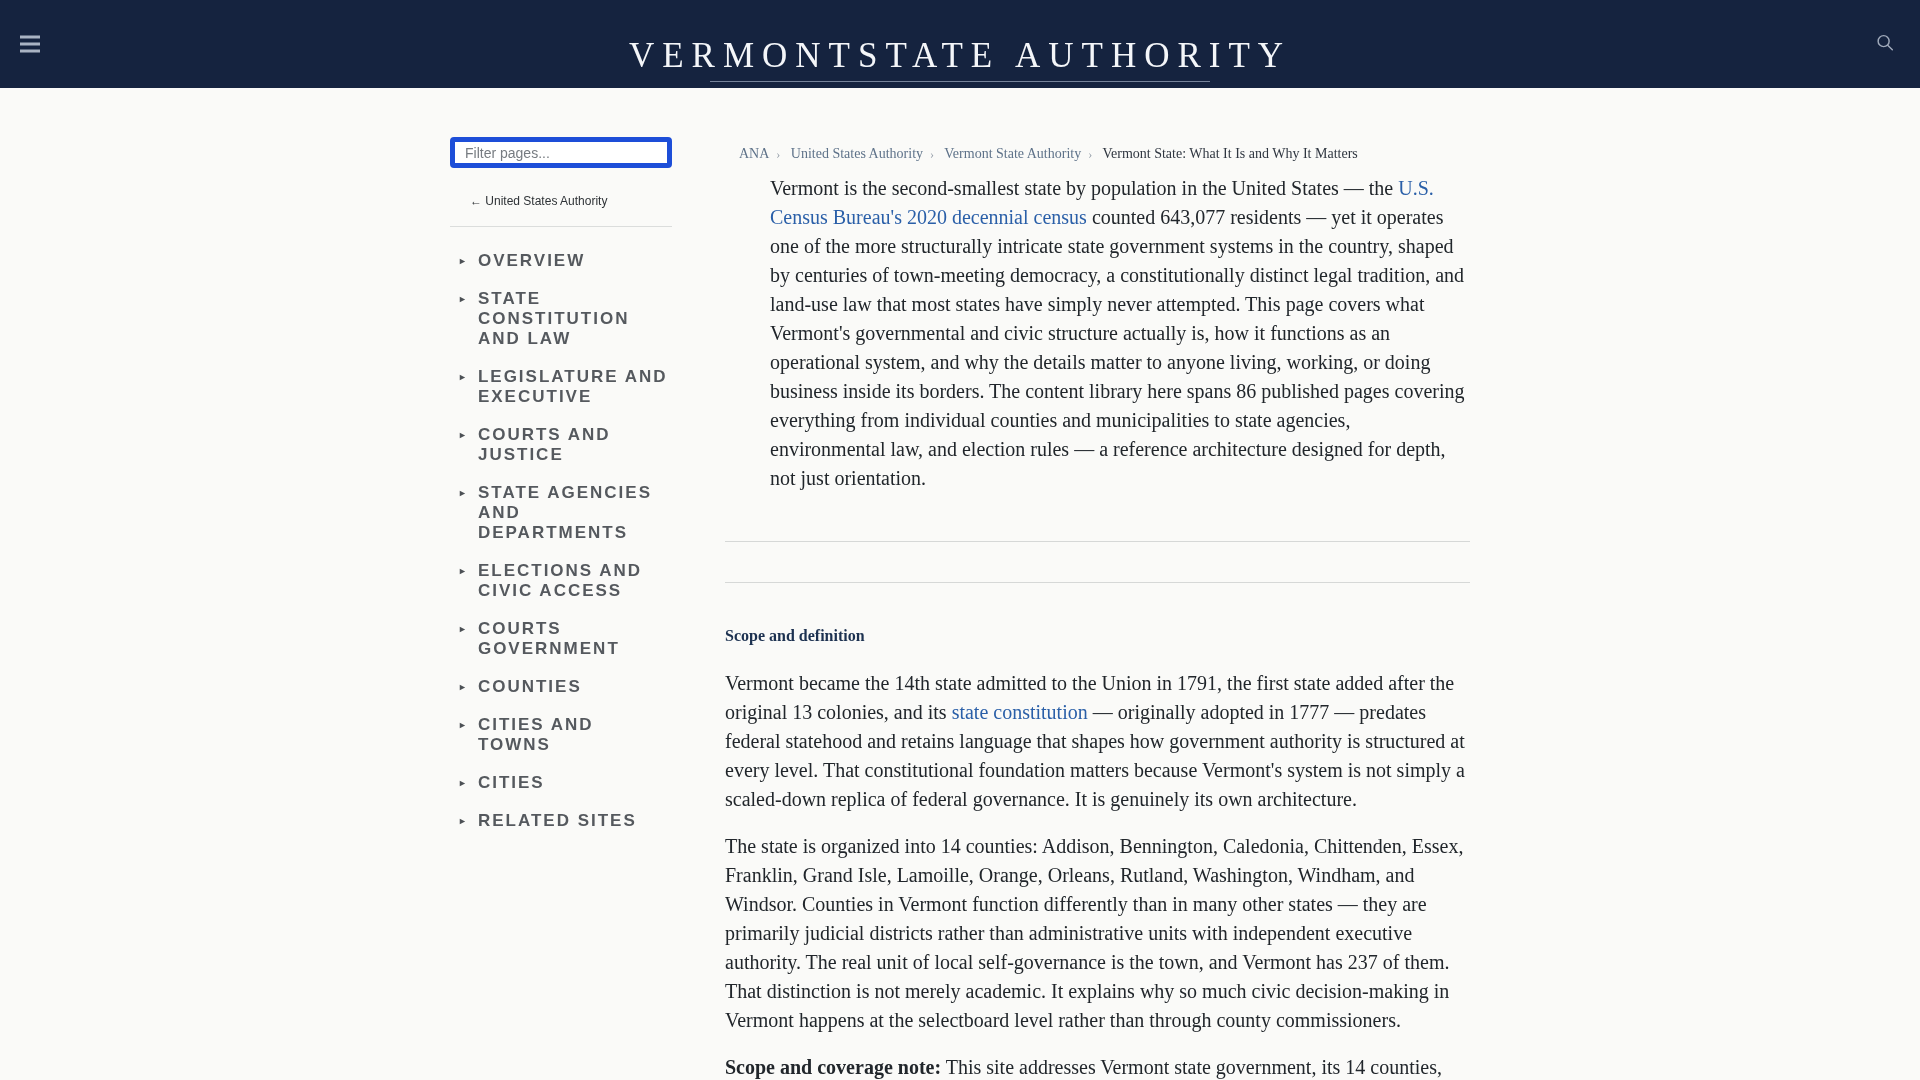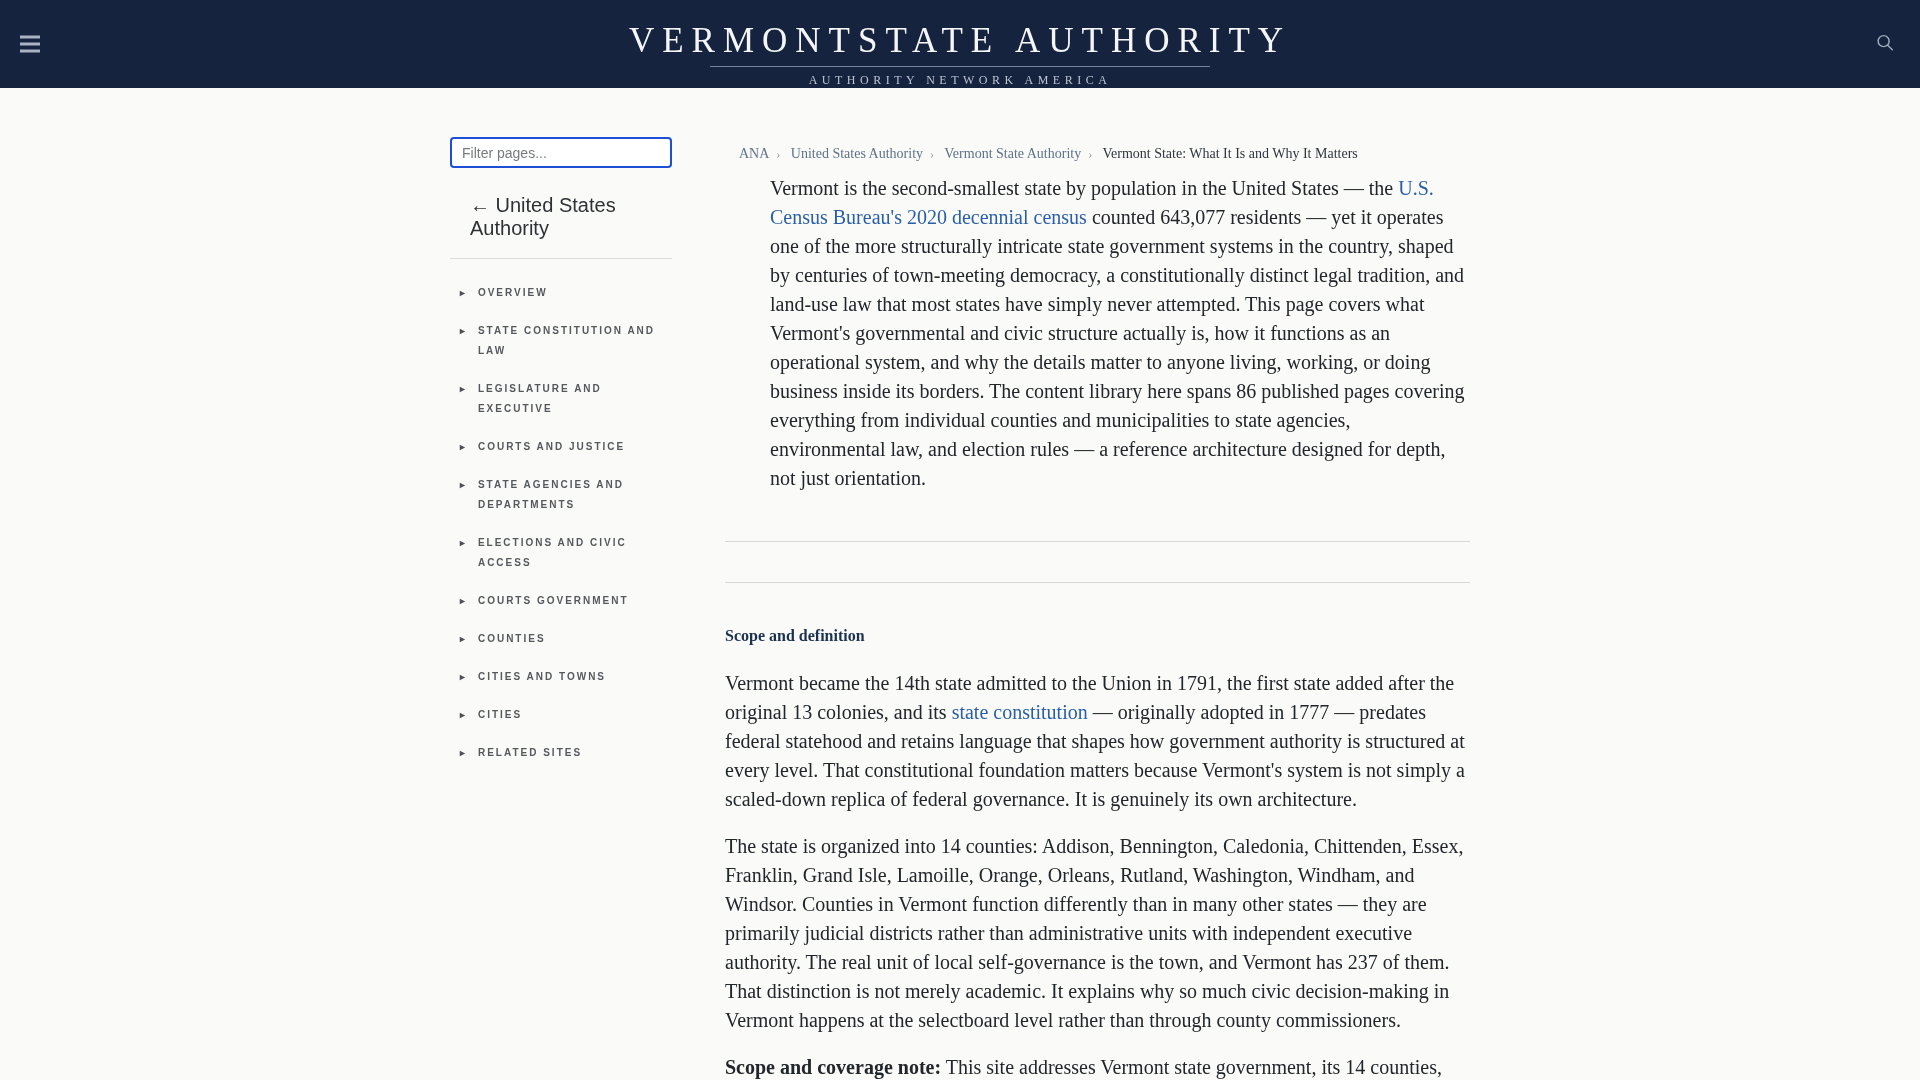--- a/index.html
+++ b/index.html
@@ -38,37 +38,37 @@
   
   .container {
     width: 1020px; margin: 0 auto; display: flex; gap: 53px;
     padding-top: 49px; box-sizing: border-box;
   }
 
   
   .sidebar { width: 222px; flex: none; }
   .filter-input {
     width: 100%; height: 31px; box-sizing: border-box;
-    border: 2px solid #1d4ed8; border-radius: 4px; background: #ffffff;
+    border: 5px solid #1d4ed8; border-radius: 4px; background: #ffffff;
     padding: 0 10px; font-size: 14px; color: #333;
     font-family: "Liberation Sans", "DejaVu Sans", sans-serif;
   }
   .filter-input::placeholder { color: #767b80; }
   .back-link {
     display: block; margin: 26px 0 0 20px;
-    font-size: 20px; color: #2e3236; text-decoration: none; cursor: pointer;
+    font-size: 12px; color: #2e3236; text-decoration: none; cursor: pointer;
   }
   .side-divider { border: none; border-top: 1px solid #dbdddc; margin: 18px 0 24px; }
   .nav-item {
     display: flex; align-items: flex-start; gap: 11px;
     padding-left: 8px; margin-bottom: 18px; cursor: pointer;
   }
   .tri { font-size: 9px; line-height: 20px; color: #4c5055; flex: none; }
   .nav-label {
-    font-size: 10px; font-weight: 700; letter-spacing: 2px;
+    font-size: 17px; font-weight: 700; letter-spacing: 2px;
     line-height: 20px; color: #55595e;
   }
   .sidebar-footer .side-divider { margin: 24px 0 22px; }
   .side-link {
     margin: 0 0 17px 20px; font-size: 16px; line-height: 20px;
     color: #3b4145; cursor: pointer;
   }
 
   
   .content { flex: 1; min-width: 0; }
@@ -106,21 +106,20 @@
 
 <header class="top-header">
   <div class="hamburger">
     <div class="bar"></div>
     <div class="bar"></div>
     <div class="bar"></div>
   </div>
   <div class="header-center">
     <div class="site-title">VERMONTSTATE AUTHORITY</div>
     <div class="title-rule"></div>
-    <div class="site-subtitle">AUTHORITY NETWORK AMERICA</div>
   </div>
   <button class="search-btn">
     <svg width="22" height="22" viewBox="0 0 24 24" fill="none" stroke="#9fa9ba" stroke-width="1.6" stroke-linecap="round">
       <circle cx="10.5" cy="10.5" r="6"></circle>
       <line x1="15.2" y1="15.2" x2="20" y2="20"></line>
     </svg>
   </button>
 </header>
 
 <main class="container">

